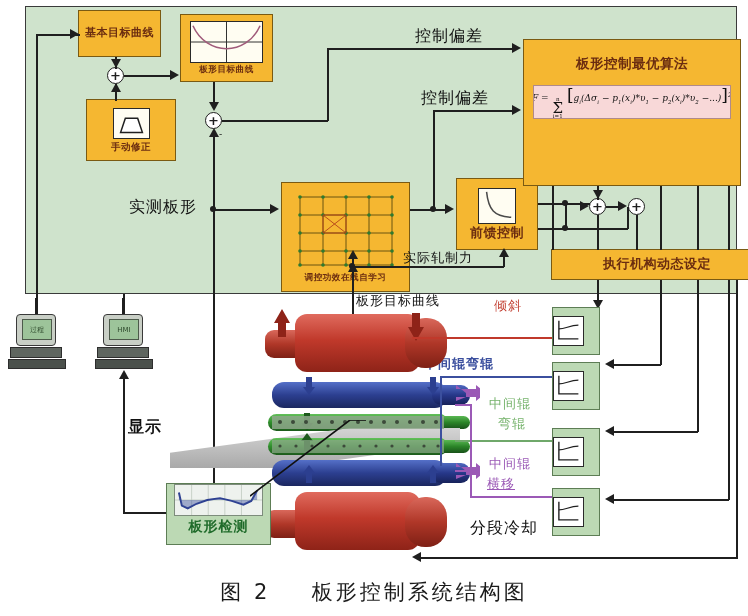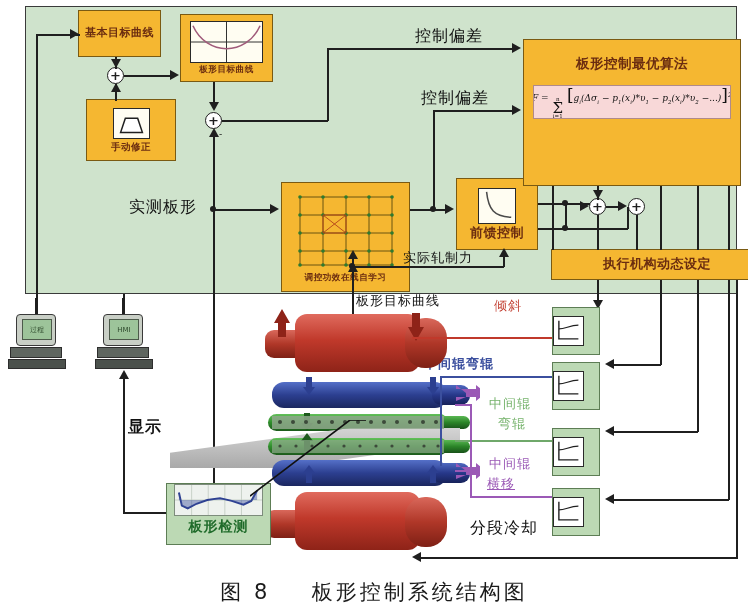--- a/index.html
+++ b/index.html
@@ -508,18 +508,18 @@
     </div>
     <div style="font-size:14px;color:#1f6b2a;font-weight:700;letter-spacing:1px;margin-top:2px;">板形检测</div>
   </div>
 
   <svg style="position:absolute;left:250px;top:420px;width:130px;height:80px;pointer-events:none;">
     <line x1="0" y1="76" x2="100" y2="0" stroke="#111" stroke-width="1.6"></line>
     <line x1="100" y1="0" x2="116" y2="0" stroke="#111" stroke-width="1.6"></line>
   </svg>
 
   <div class="caption">
-    <span>图 8</span>
+    <span>图 2</span>
     <span style="display:inline-block;width:22px;"></span>
     <span>板形控制系统结构图</span>
   </div>
 
 </div>
 
 </body></html>

